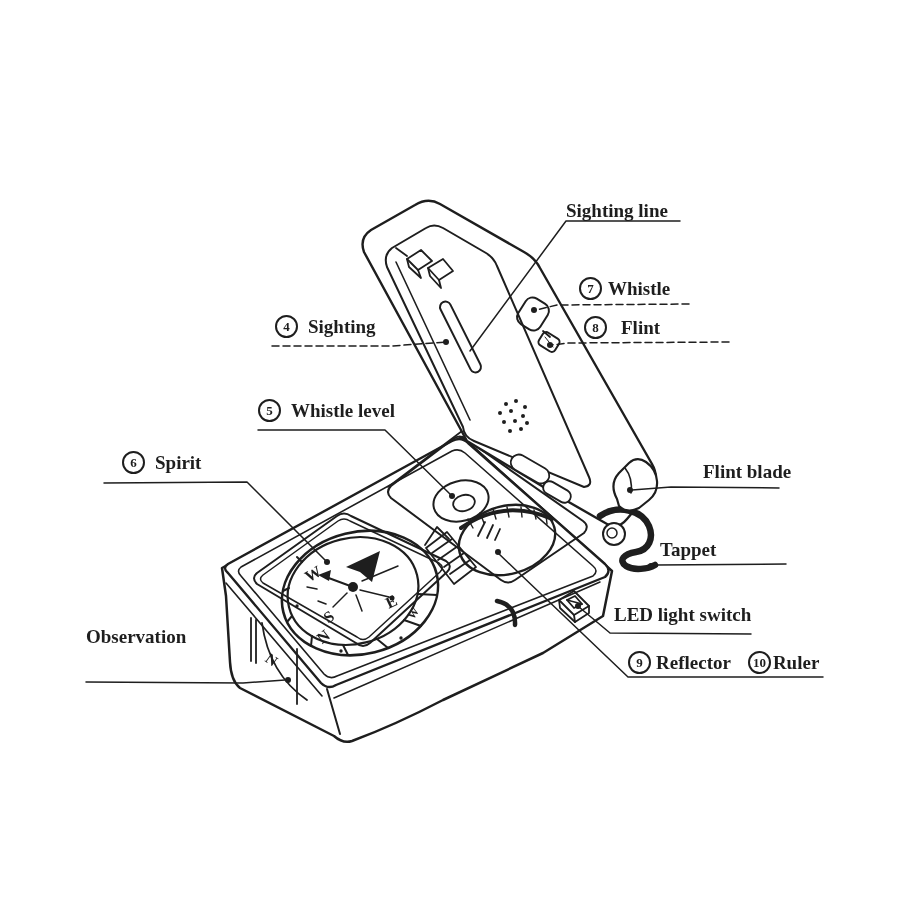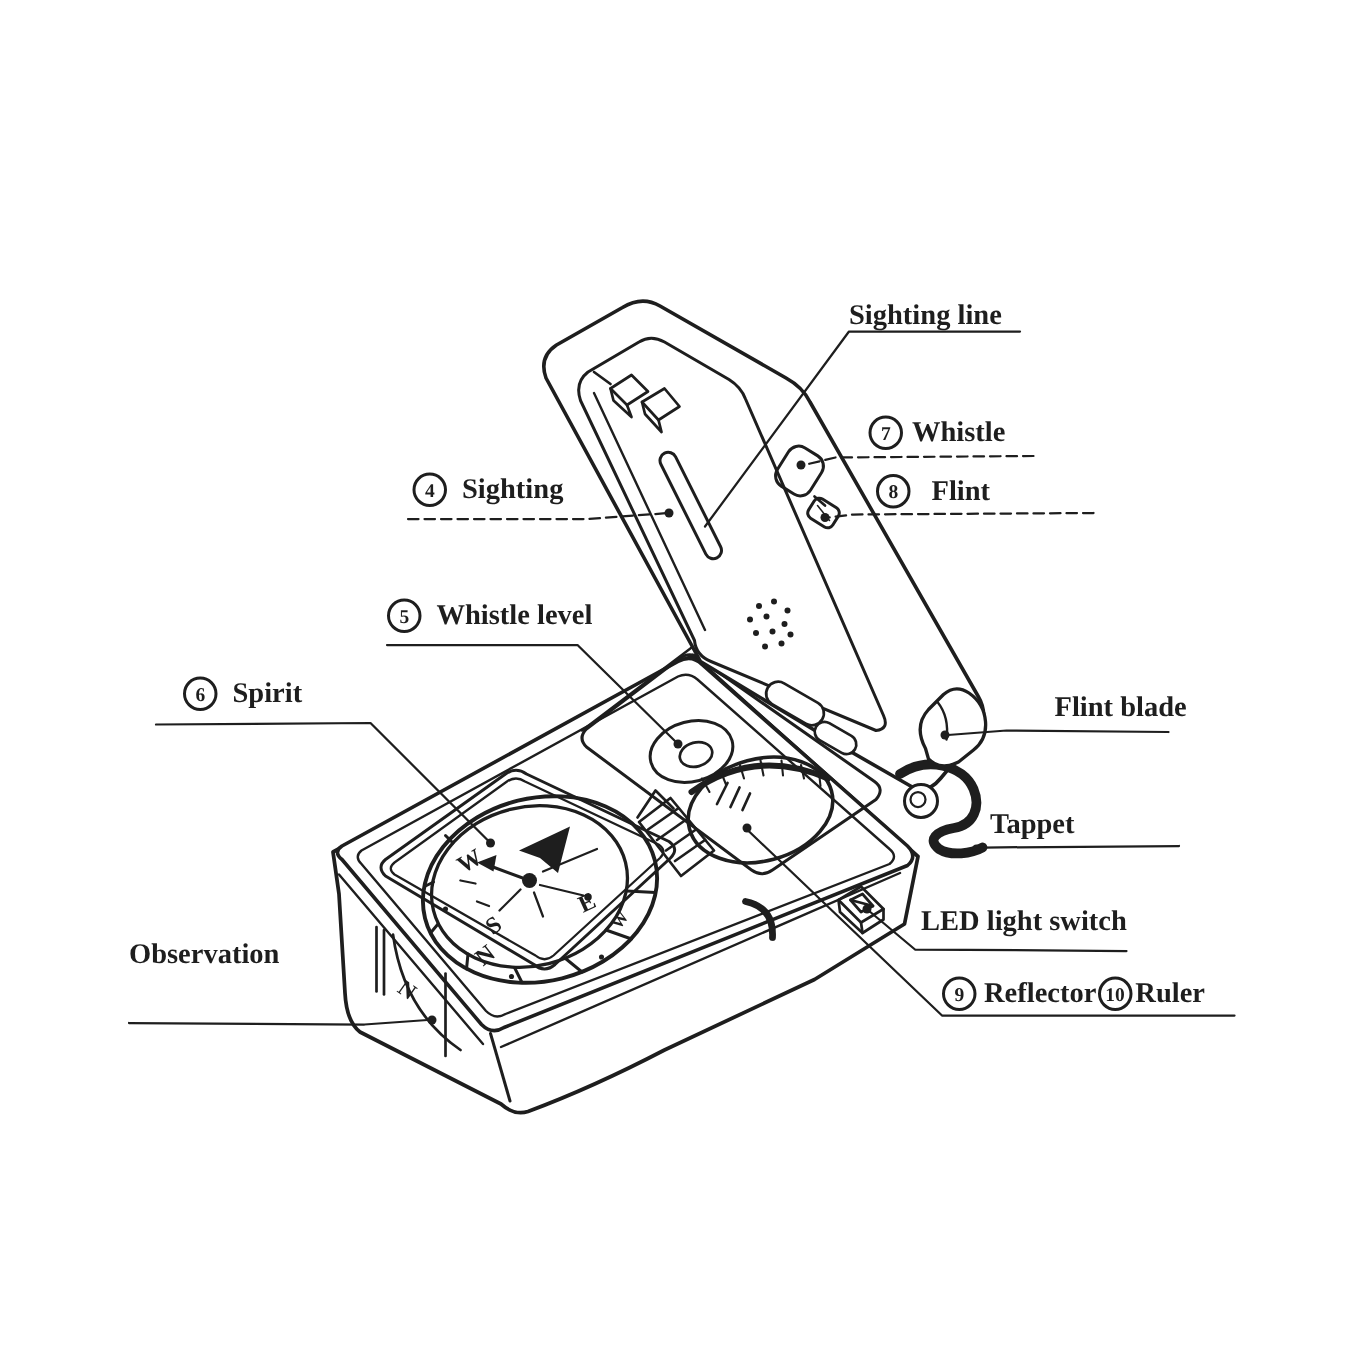--- a/index.html
+++ b/index.html
@@ -253,21 +253,21 @@
   <span>Tappet</span>
 </div>
 
 <div class="callout" style="left:614px;top:604px">
   <span>LED light switch</span>
 </div>
 
 <div class="callout" style="left:628px;top:651px">
   <span class="cnum" style="margin-right:5px">9</span>
   <span>Reflector</span>
-  <span class="cnum" style="margin:0 2px 0 1px">10</span>
+  <span class="cnum" style="margin:0 2px 0 17px">10</span>
   <span>Ruler</span>
 </div>
 
 <div class="callout" style="left:86px;top:623px">
   <span class="two-line">
     <span style="display:block">Observation</span>
   </span>
 </div>
 
 </div>

